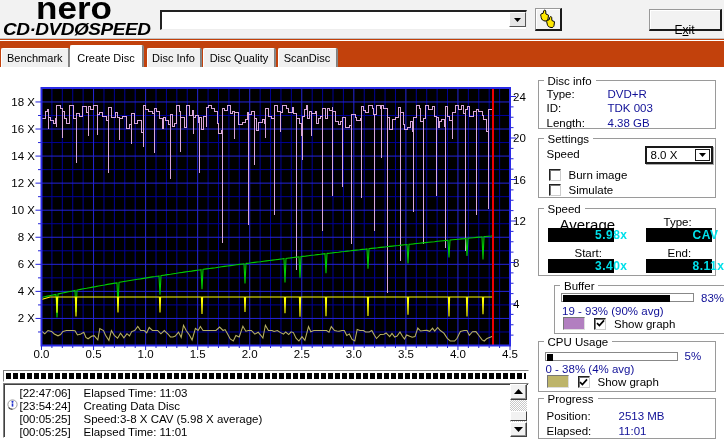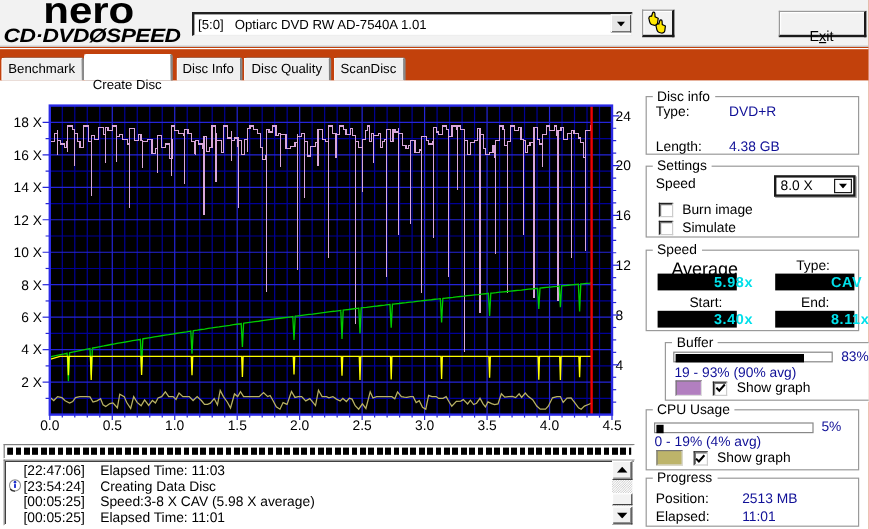--- a/index.html
+++ b/index.html
@@ -30,40 +30,39 @@
 .tab { position:absolute; top:48px; height:18.5px; background:#f0f0f0; border:1px solid #808080; border-bottom:none; border-top-color:#fff; border-left-color:#fff; border-radius:2px 2px 0 0; font-size:11px; text-align:center; padding-top:3px; box-shadow:1px 0 0 #888; }
 .btn { position:absolute; background:#f2f2f2; border:1px solid #999; border-right:2px solid #1a1a1a; border-bottom:2px solid #1a1a1a; box-shadow:inset 1px 1px 0 #fff; font-size:12px; text-align:center; }
 </style></head><body>
 <div id="win">
 
   <div style="position:absolute;left:0;top:0;width:724px;height:38.5px;background:#f2f2f2;border-bottom:1px solid #c2c2c2"></div>
   <div style="position:absolute;left:0;top:39.5px;width:724px;height:1.5px;background:#fff"></div>
   <div style="position:absolute;left:36px;top:-9px;width:70px;text-align:left;font-weight:bold;font-size:31px;letter-spacing:0;transform:scaleX(1.13);transform-origin:0 0">nero</div>
   <div style="position:absolute;left:3px;top:20.8px;width:150px;text-align:left;font-weight:bold;font-style:italic;font-size:20px;letter-spacing:-0.5px;transform:scale(0.95,0.8);transform-origin:0 0">CD·DVDØSPEED</div>
   <div style="position:absolute;left:160px;top:10px;width:367px;height:20px;background:#fff;border:1px solid #888;border-top:2px solid #222;border-left:2px solid #222;border-bottom-color:#eee;border-right-color:#eee">
-    <span style="position:absolute;left:3px;top:3px;font-size:11px">[5:0]&nbsp;&nbsp;&nbsp;Optiarc DVD RW AD-7540A 1.01</span>
     <span class="cbtn" style="right:0px;top:0px;width:17px;height:15px">
         <svg width="7" height="4" viewBox="0 0 7 4">
           <path d="M0 0 L7 0 L3.5 4 Z" fill="#000"></path>
         </svg>
       </span>
   </div>
   <div class="btn" style="left:535px;top:8px;width:27px;height:23px"><svg width="23" height="20" viewBox="0 0 23 20">
 <g stroke="#000" stroke-width="1" fill="#ffe800">
 <path d="M4 7.5 C3 5.5 4.5 4 6 4.5 L6.8 1.8 C7.1 0.7 8.6 0.9 8.7 2 L8.9 5 L11.5 6.2 L11 10 C10.8 11.5 9.5 12.3 8 12 L6.5 11.6 C4.8 11.2 4.2 8.9 4 7.5 Z"></path>
 <path d="M10 14 C9 12 10.5 10.5 12 11 L12.8 8.3 C13.1 7.2 14.6 7.4 14.7 8.5 L14.9 11.5 L17.5 12.7 L17 16.5 C16.8 18 15.5 18.8 14 18.5 L12.5 18.1 C10.8 17.7 10.2 15.4 10 14 Z"></path>
 </g>
       </svg></div>
   <div class="btn" style="left:648.5px;top:9px;width:73px;height:22px;padding-top:13px">E<span style="text-decoration:underline">x</span>it</div>
 
   <div class="tab" style="left:1px;width:67.5px">Benchmark</div>
   <div class="tab" style="left:146.5px;width:54px">Disc Info</div>
   <div class="tab" style="left:203px;width:72px">Disc Quality</div>
   <div class="tab" style="left:277.5px;width:59px">ScanDisc</div>
-  <div class="tab" style="left:69.5px;top:45px;width:73px;height:22px;background:#fff;z-index:3;padding-top:19px">Create Disc</div>
+  <div class="tab" style="left:69.5px;top:45px;width:73px;height:22px;background:#fff;z-index:3;padding-top:6px">Create Disc</div>
 
   <div id="page"></div>
   <div style="position:absolute;left:0;top:69px;width:540px;height:372px">
       <svg style="position:absolute;left:0;top:0;width:540px;height:372px" viewBox="0 69 540 372" font-family="Liberation Sans, sans-serif" font-size="11.5px">
 <rect x="41.5" y="88" width="468.5" height="257.5" fill="#000000"></rect>
 <line x1="51.91" y1="88" x2="51.91" y2="345.5" stroke="#000096" stroke-width="1"></line>
         <line x1="62.32" y1="88" x2="62.32" y2="345.5" stroke="#000096" stroke-width="1"></line>
         <line x1="72.73" y1="88" x2="72.73" y2="345.5" stroke="#000096" stroke-width="1"></line>
         <line x1="83.14" y1="88" x2="83.14" y2="345.5" stroke="#000096" stroke-width="1"></line>
         <line x1="103.97" y1="88" x2="103.97" y2="345.5" stroke="#000096" stroke-width="1"></line>
@@ -246,20 +245,24 @@
 <line x1="493.0" y1="88" x2="493.0" y2="345.5" stroke="#ee0000" stroke-width="2"></line>
 <rect x="41.5" y="88" width="468.5" height="257.5" fill="none" stroke="#2a2ae6" stroke-width="2"></rect>
 </svg>
     </div>
   <div class="gb" style="left:537.5px;top:79.5px;width:178.5px;height:49.5px">
 <span class="gbt">Disc info</span>
 <div class="row" style="top:7px">
         <span class="lab" style="left:8px">Type:</span>
         <span class="val" style="left:69px">DVD+R</span>
       </div>
+<div class="row" style="top:21.5px">
+        <span class="lab" style="left:8px">ID:</span>
+        <span class="val" style="left:69px">TDK 003</span>
+      </div>
 <div class="row" style="top:36px">
         <span class="lab" style="left:8px">Length:</span>
         <span class="val" style="left:69px">4.38 GB</span>
       </div>
     </div>
     <div class="gb" style="left:537.5px;top:138px;width:178.5px;height:60px">
 <span class="gbt">Settings</span>
 <div class="row" style="top:9px">
         <span class="lab" style="left:8px">Speed</span>
       </div>
@@ -311,21 +314,21 @@
         </span>
         <span style="margin-left:8px;font-size:11.5px;white-space:nowrap">Show graph</span>
       </div>
     </div>
     <div class="gb" style="left:537.5px;top:341px;width:178.5px;height:50.5px">
 <span class="gbt">CPU Usage</span>
 <div class="pbar" style="left:6px;top:9.5px;width:133px">
         <div style="width:6px;height:100%;background:#000;margin:1px 0 0 1px"></div>
       </div>
 <span class="val" style="position:absolute;left:146px;top:8px">5%</span>
-<span class="val" style="position:absolute;left:7px;top:21px">0 - 19% (4% avg)</span>
+<span class="val" style="position:absolute;left:7px;top:21px">0 - 38% (4% avg)</span>
 <div class="swatch" style="background:#bdb46a;left:8px;top:33px"></div>
       <div style="position:absolute;left:39px;top:34px;display:flex;align-items:center">
 <span class="cb">
           <svg width="9" height="9" viewBox="0 0 9 9">
             <path d="M1 4.2 L3.4 6.6 L8 1.4" stroke="#000" stroke-width="1.7" fill="none"></path>
           </svg>
         </span>
         <span style="margin-left:8px;font-size:11.5px;white-space:nowrap">Show graph</span>
       </div>
     </div>

